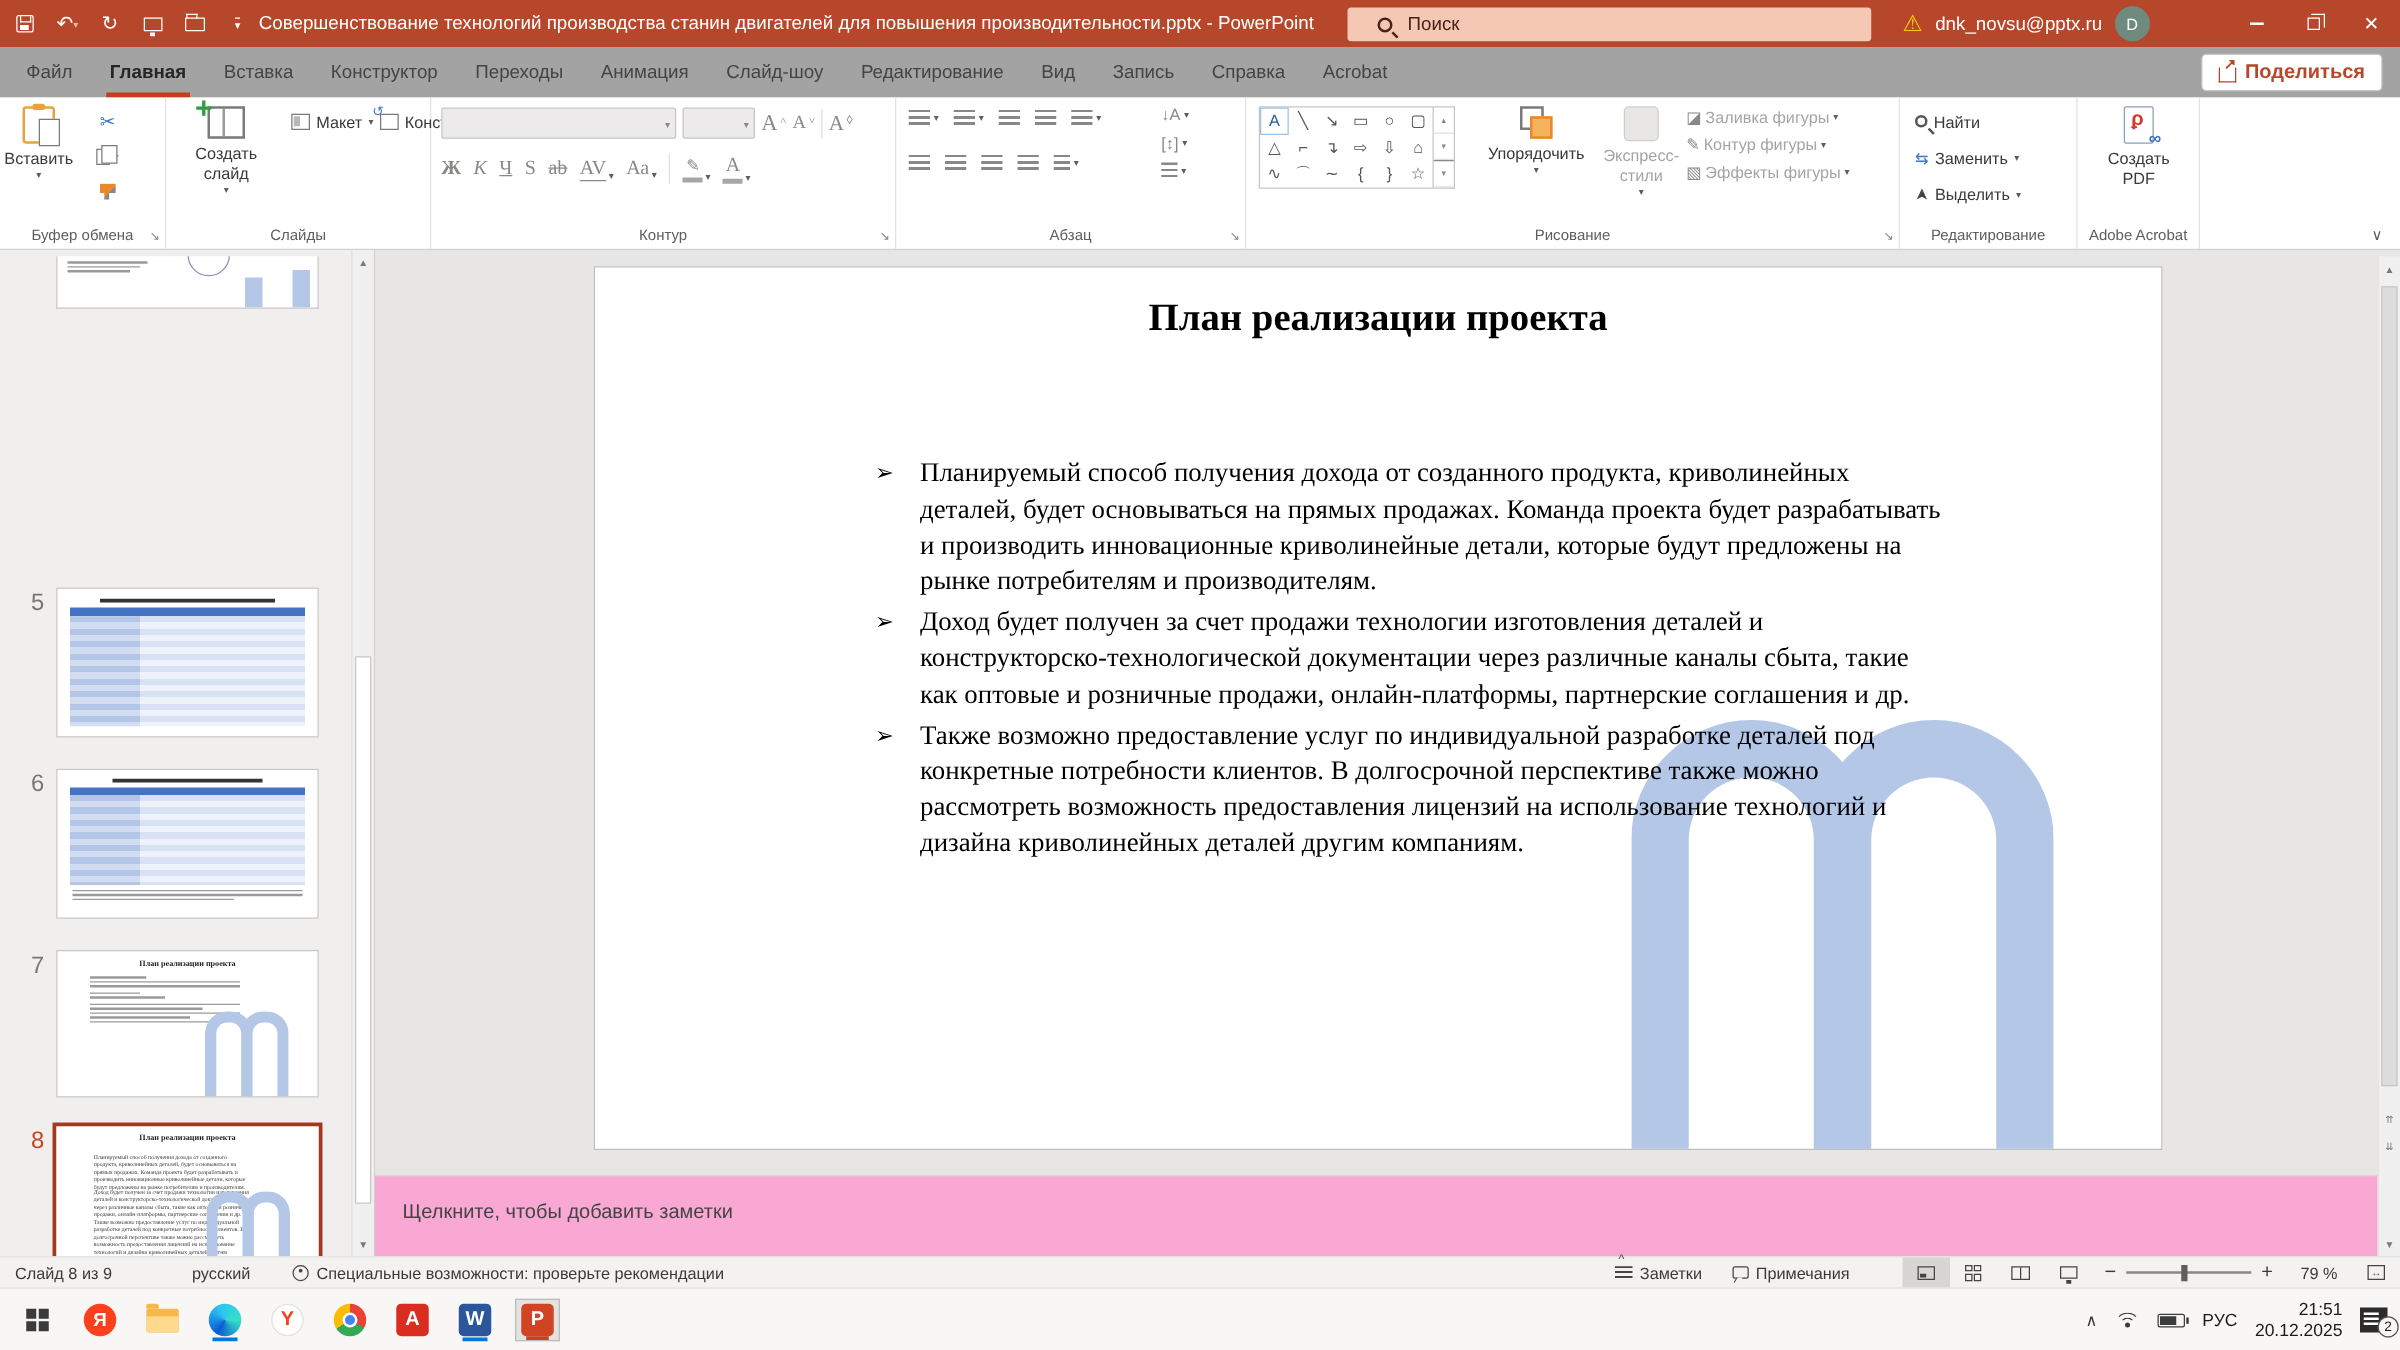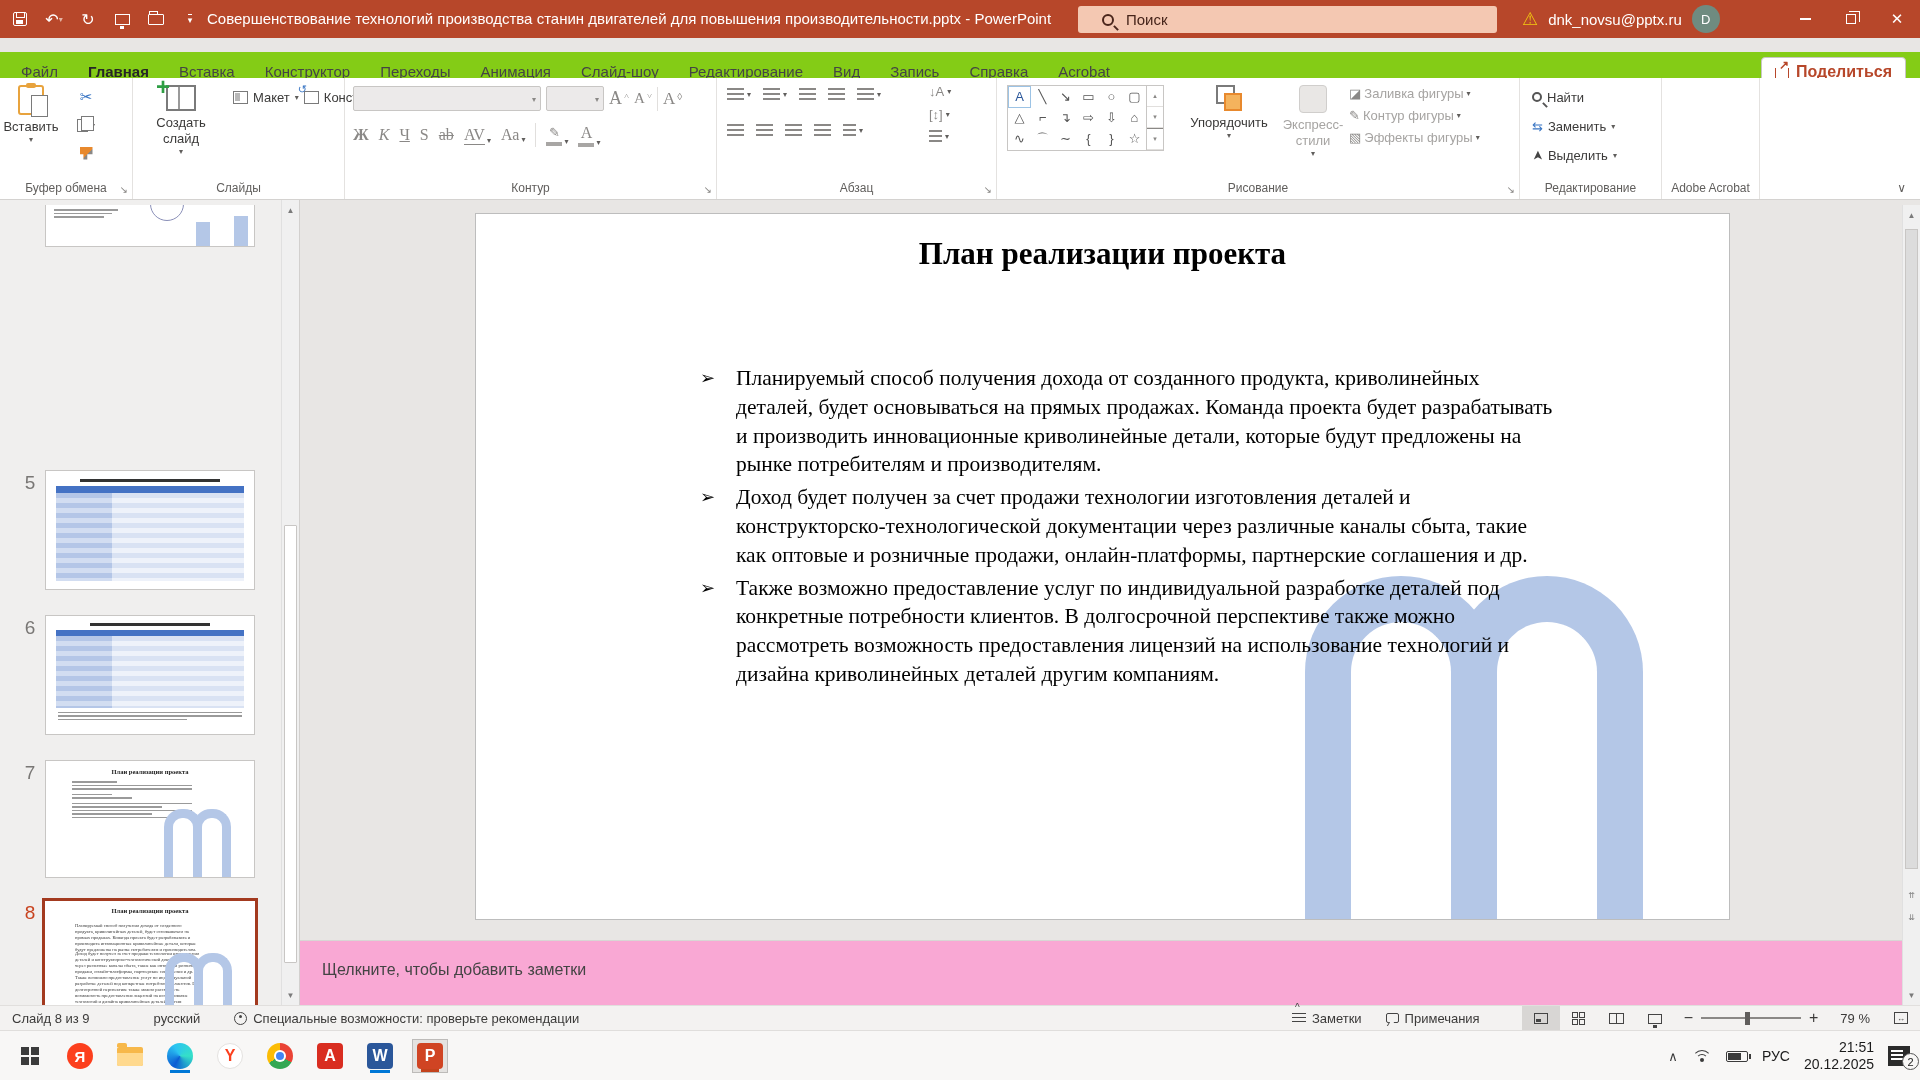--- a/index.html
+++ b/index.html
@@ -30,21 +30,21 @@
   .acct-mail { font-size:15px; color:#fff; }
   .avatar { width:28px; height:28px; border-radius:50%; background:#6F8B80; color:#fff; font-size:13px; display:flex; align-items:center; justify-content:center; }
   .winbtns { position:absolute; right:0; top:0; height:38px; display:flex; }
   .winbtn { width:46px; height:38px; display:flex; align-items:center; justify-content:center; color:#fff; }
   .min-ic { width:11px; height:2px; background:#fff; }
   .restore-ic { width:10px; height:10px; border:1.5px solid #fff; position:relative; }
   .restore-ic:before { content:""; position:absolute; left:2px; top:-4px; width:10px; height:10px; border:1.5px solid #fff; border-left:none; border-bottom:none; }
   .close-ic { font-size:15px; }
 
   
-  .tabrow { position:absolute; top:52px; left:0; right:0; height:40px; background:#84cc16; }
+  .tabrow { position:absolute; top:38px; left:0; right:0; height:40px; background:#a3a3a3; }
   .tabs { position:absolute; left:6px; top:0; height:40px; display:flex; }
   .tab { padding:0 15px; height:40px; line-height:40px; font-size:15px; color:#444; position:relative; white-space:nowrap; }
   .tab.active { font-weight:bold; color:#262626; }
   .tab.active:after { content:""; position:absolute; left:12px; right:12px; bottom:0; height:4px; background:#C43E1C; }
   .share-btn { position:absolute; right:14px; top:5px; height:30px; border:1px solid #c8c6c4; border-radius:4px; background:#fff; display:flex; align-items:center; gap:7px; padding:0 13px; color:#B7472A; font-size:16px; font-weight:bold; }
   .share-ic { width:14px; height:12px; border:1.5px solid #B7472A; border-top:none; position:relative; margin-top:4px; }
   .share-ic:after { content:"↗"; position:absolute; top:-10px; left:3px; font-size:12px; font-weight:bold; color:#B7472A; }
 
   
   .ribbon { position:absolute; top:78px; left:0; right:0; height:122px; background:#fff; border-bottom:1px solid #d4d2d0; display:flex; }
@@ -155,21 +155,21 @@
 
   
   .mscroll { position:absolute; right:0; top:5px; bottom:0; width:18px; background:#f0f0f0; border-left:1px solid #e0e0e0; }
   .mthumb { position:absolute; left:2px; right:2px; top:24px; height:640px; background:#dcdcdc; border:1px solid #c8c6c4; }
 
   
   .statusbar { position:absolute; left:0; right:0; bottom:50px; height:25px; background:#f3f2f1; border-top:1px solid #e1dfdd; display:flex; align-items:center; font-size:13px; color:#3b3a39; }
   .sb-item { padding:0 12px; display:flex; align-items:center; gap:6px; white-space:nowrap; }
   .acc-ic { width:13px; height:13px; border:1.5px solid #444; border-radius:50%; position:relative; flex:none; }
   .acc-ic:before { content:""; position:absolute; left:4px; top:2px; width:3px; height:3px; border-radius:50%; background:#444; }
-  .sb-right { margin-left:auto; display:flex; height:100%; }
+  .sb-right { margin-left:auto; display:flex; align-items:center; height:100%; }
   .notes-ic { width:14px; height:10px; background:repeating-linear-gradient(to bottom,#444 0 1.5px,transparent 1.5px 4px); position:relative; }
   .notes-ic:before { content:"^"; position:absolute; top:-11px; left:3px; font-size:10px; color:#444; }
   .cmt-ic { width:13px; height:10px; border:1.5px solid #444; border-radius:2px; position:relative; }
   .cmt-ic:after { content:""; position:absolute; left:1px; bottom:-4px; width:4px; height:4px; background:#f3f2f1; border-left:1.5px solid #444; transform:skewX(-30deg); }
   .viewbtn { width:38px; height:25px; display:flex; align-items:center; justify-content:center; }
   .viewbtn.active { background:#d8d6d4; }
   .vb-normal { width:14px; height:11px; border:1.5px solid #444; position:relative; }
   .vb-normal:before { content:""; position:absolute; left:1px; bottom:1px; width:5px; height:3px; background:#444; }
   .vb-grid { width:13px; height:13px; display:grid; grid-template-columns:1fr 1fr; gap:1.5px; }
   .vb-grid i { border:1.5px solid #444; }
@@ -515,20 +515,24 @@
         <button class="rowbtn" style="border:none;background:none">
             <span class="select-ic">➤</span>
             <span>Выделить</span>
             <span class="chev">▾</span>
           </button>
       </div>
       <div class="glabel">Редактирование</div>
     </div>
 
     <div class="rgroup" style="width:98px">
+      <div class="bigbtn" style="width:98px">
+        <span class="pdf-ic"></span>
+        <span class="blabel" style="width:60px">Создать PDF</span>
+      </div>
       <div class="glabel">Adobe Acrobat</div>
     </div>
 
     <div class="rgroup" style="flex:1;border-right:none">
       <div class="collapse-chev">∨</div>
     </div>
   </div>
 
   <div class="thumbpanel">
 

